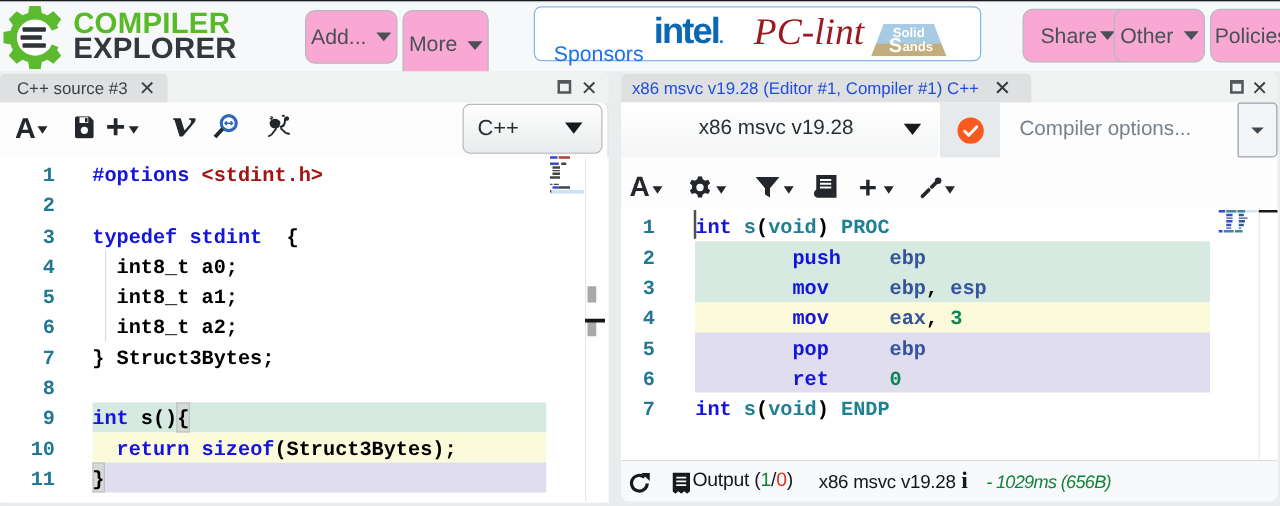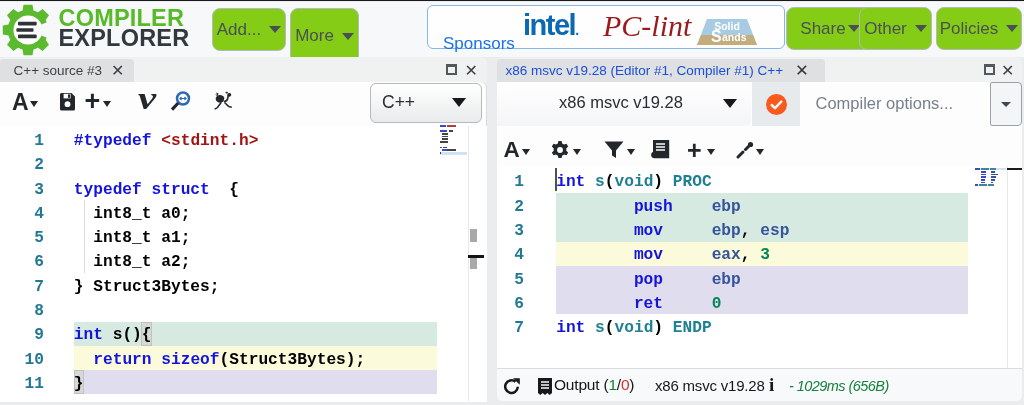--- a/index.html
+++ b/index.html
@@ -1,20 +1,20 @@
 <!DOCTYPE html>
 <html><head>
 <meta charset="utf-8">
 <style>
   * { margin:0; padding:0; box-sizing:border-box; }
   html,body { width:1024px; height:405px; overflow:hidden; }
   body { position:relative; background:#eaecee; font-family:"Liberation Sans", sans-serif; }
   .abs { position:absolute; }
-  .btn { position:absolute; border:1px solid #b4b9bd; border-radius:8px; background:#84cc16;
-         color:#4a5056; font-size:17px; display:flex; align-items:center; justify-content:center; }
+  .btn { position:absolute; border:1px solid #b4b9bd; border-radius:8px; background:#f9a8d4;
+         color:#4a5056; font-size:17px; display:flex; align-items:center; justify-content:center;margin-left:32px; }
   .caret { display:inline-block; width:0; height:0; border-left:6px solid transparent;
            border-right:6px solid transparent; border-top:7.5px solid #4a5056; margin-left:8px; }
   .scaret { display:inline-block; width:0; height:0; border-left:4.5px solid transparent;
             border-right:4.5px solid transparent; border-top:6px solid #23272b; }
   pre { font-family:"Liberation Mono", monospace; font-weight:700; font-size:16.2px; line-height:24.3px; }
   .kw { color:#1414dc; }
   .ty { color:#1f7f93; }
   .st { color:#a31515; }
   .nm { color:#098658; }
   .rg { color:#35549b; }
@@ -112,23 +112,23 @@
 
   <div class="abs" style="left:73.5px;top:321.9px;width:363.5px;height:24.3px;background:#d6eae1;"></div>
   <div class="abs" style="left:73.5px;top:346.2px;width:363.5px;height:24.3px;background:#fbfada;"></div>
   <div class="abs" style="left:73.5px;top:370.1px;width:363.5px;height:23.6px;background:#e0ddee;"></div>
 
   <div class="abs" style="left:141.2px;top:321.9px;width:10.5px;height:24.3px;background:#d5dad6;border:1px solid #bec3bf;"></div>
   <div class="abs" style="left:73.5px;top:370.1px;width:10.5px;height:23.6px;background:#d5dad6;border:1px solid #bec3bf;"></div>
 
   <div class="abs" style="left:83.5px;top:200.4px;width:1px;height:72.9px;background:#dcdcdc;"></div>
   <div class="gut" style="left:0;top:129px;width:44px;">1<br>2<br>3<br>4<br>5<br>6<br>7<br>8<br>9<br>10<br>11</div>
-  <pre class="abs" style="left:73.8px;top:129px;"><span class="kw">#typedef</span> <span class="st">&lt;stdint.h&gt;</span>
-
-<span class="kw">typedef</span> <span class="kw">struct</span>  {
+  <pre class="abs" style="left:73.8px;top:129px;"><span class="kw">#options</span> <span class="st">&lt;stdint.h&gt;</span>
+
+<span class="kw">typedef</span> <span class="kw">stdint</span>  {
   int8_t a0;
   int8_t a1;
   int8_t a2;
 } Struct3Bytes;
 
 <span class="kw">int</span> s(){
   <span class="kw">return</span> <span class="kw">sizeof</span>(Struct3Bytes);
 }</pre>
 
   <div id="lmini"></div>

